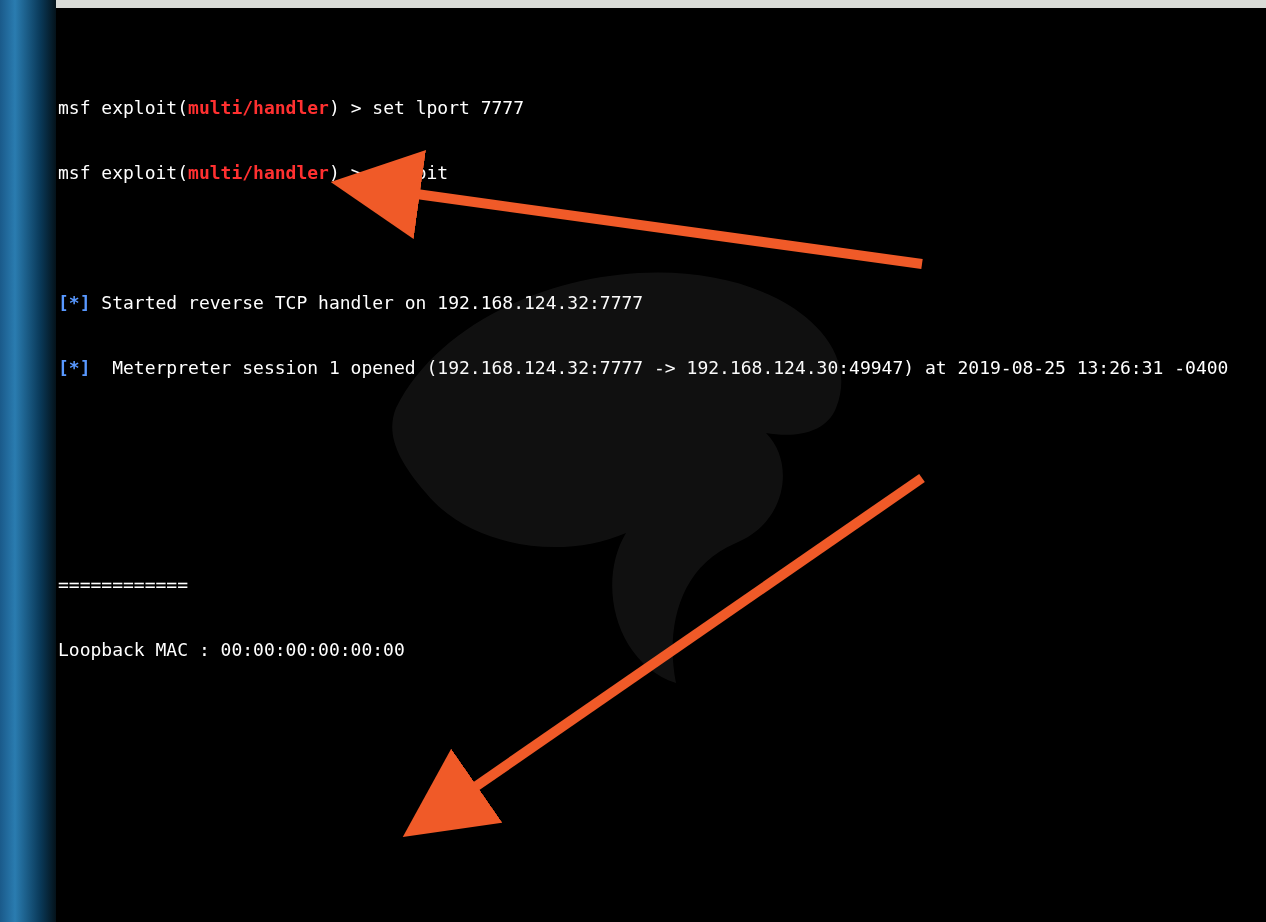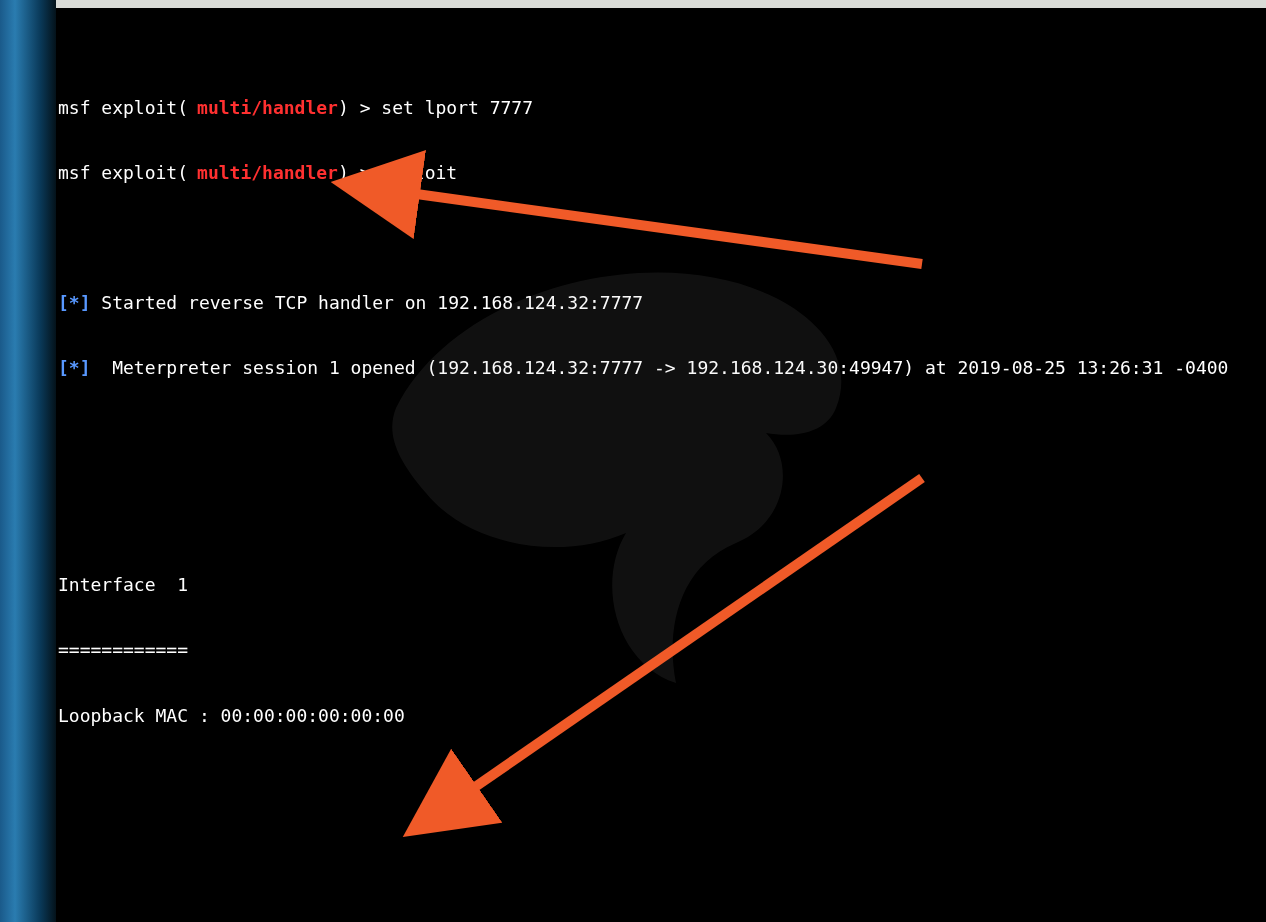--- a/index.html
+++ b/index.html
@@ -24,21 +24,21 @@
     line-height:21.7px;
     white-space:pre;
     overflow:hidden;
   }
   .dragon{
     position:absolute;left:260px;top:140px;width:600px;height:600px;
     opacity:.08;pointer-events:none;
   }
   .line{display:block;white-space:pre;}
   .u{}
-  .red{color:#ff3030;font-weight:bold;margin-left:9px;}
+  .red{color:#ff3030;font-weight:bold;}
   .blue{color:#5898ff;font-weight:bold;}
   svg.arrows{position:absolute;left:56px;top:8px;width:1210px;height:914px;pointer-events:none;}
 </style>
 </head>
 <body>
 
 <div class="menubar"></div>
 
 <div class="terminal">
   <svg class="dragon" viewBox="0 0 600 600">
@@ -46,21 +46,20 @@
   </svg>
 
   <span class="line"><span class="u">msf</span><span> exploit(</span><span class="red">multi/handler</span><span>) &gt; </span><span>set lport 7777</span></span>
   <span class="line"><span class="u">msf</span><span> exploit(</span><span class="red">multi/handler</span><span>) &gt; </span><span>exploit</span></span>
   <span class="line"> </span>
   <span class="line"><span class="blue">[*]</span><span> Started reverse TCP handler on 192.168.124.32:7777</span></span>
   <span class="line"><span class="blue">[*]</span><span>  Meterpreter session 1 opened (192.168.124.32:7777 -&gt; 192.168.124.30:49947) at 2019-08-25 13:26:31 -0400</span></span>
   <span class="line"> </span>
   <span class="line"> </span>
 
-  <span class="line">Interface  1</span>
   <span class="line">============</span>
   <span class="line">Loopback MAC : 00:00:00:00:00:00</span>
   
   
   
   
   
   
   
 

